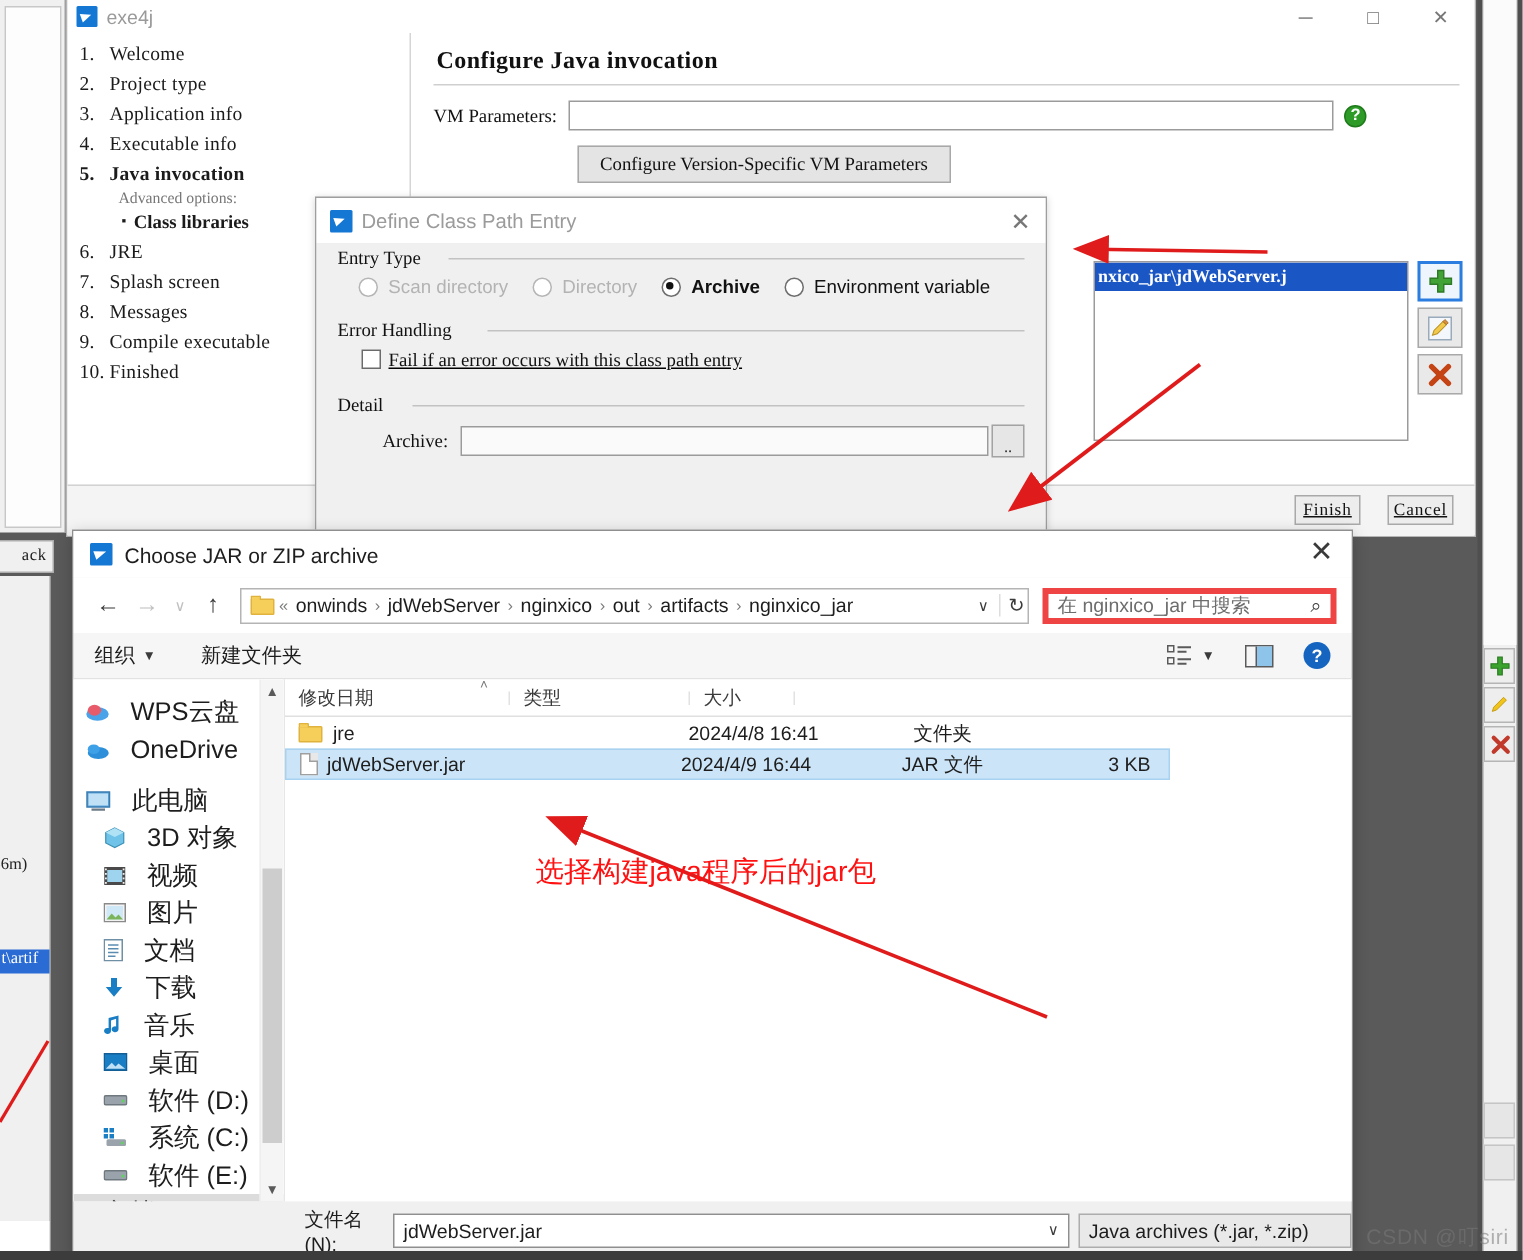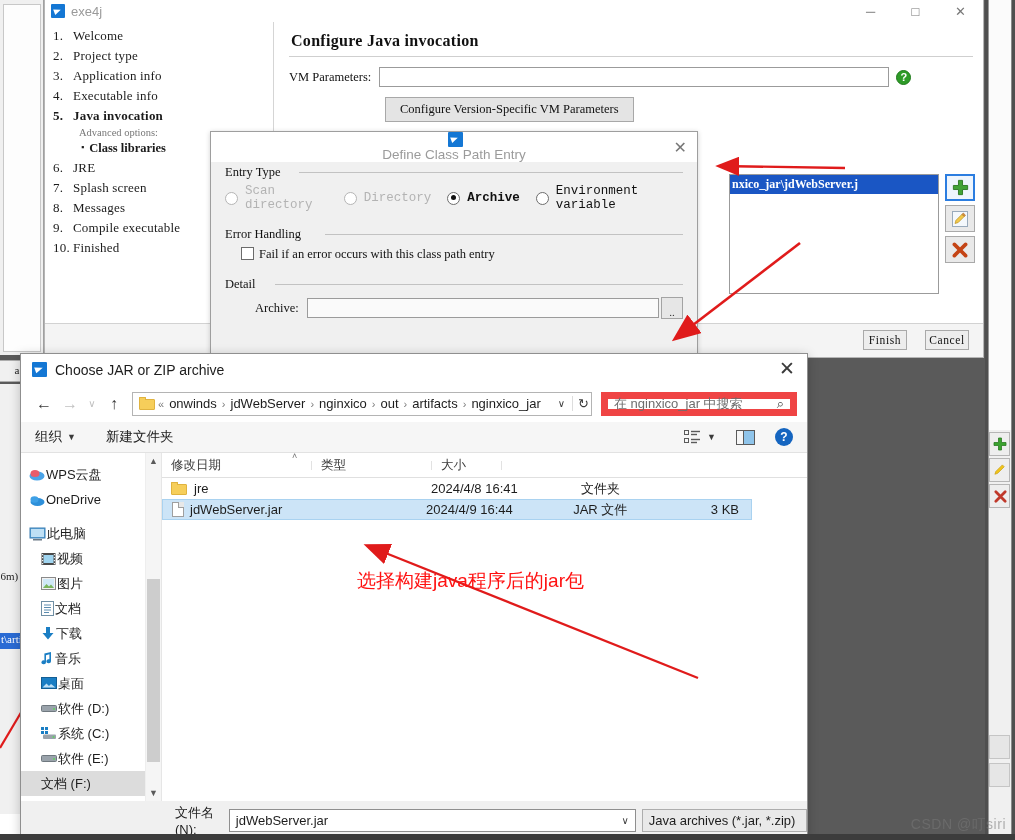--- a/index.html
+++ b/index.html
@@ -151,65 +151,65 @@
   .cp-btn {
     width: 30px; height: 27px; background: #e9e9e9; border: 1px solid #a9a9a9;
     margin-bottom: 4px; display: flex; align-items: center; justify-content: center;
   }
   .cp-btn.focus { border: 2px solid #2b7de0; background: #eef5fd; }
 
   .exe4j-footer { position: absolute; left: 0; right: 0; bottom: 0; height: 34px; background: #f4f4f4; border-top: 1px solid #d2d2d2; }
   .foot-btn {
     position: absolute; top: 6px; width: 44px; height: 20px; background: #ededed;
     border: 1px solid #a9a9a9; font-family: "Liberation Serif", serif; font-size: 11.5px;
-    color: #111; display: flex; align-items: center; justify-content: center; letter-spacing: .6px;
+    color: #111; display: flex; align-items: center; justify-content: center; letter-spacing: .6px; text-decoration: underline;
   }
   .foot-finish { right: 76px; }
   .foot-cancel { right: 14px; }
 
   
   .dlg-cp {
     position: absolute; left: 210px; top: 131px; width: 488px; height: 224px;
     background: #f0f0f0; border: 1px solid #9e9e9e;
     box-shadow: 0 1px 5px rgba(0,0,0,.18);
   }
-  .dlg-cp-title { height: 30px; background: #fff; display: flex; align-items: center; flex-direction: column; }
+  .dlg-cp-title { height: 30px; background: #fff; display: flex; align-items: center; }
   .dlg-cp-title .exe4j-icon { width: 15px; height: 15px; margin-left: 9px; }
   .dlg-cp-title-label { font-size: 13.5px; color: #9b9b9b; }
   .dlg-cp-close { position: absolute; right: 10px; top: 6px; font-size: 16px; color: #777; }
   .dlg-cp-body { position: absolute; left:0; top:30px; right:0; bottom:0; background: #f0f0f0; }
 
   .grp { position: relative; margin: 10px 14px 0 14px; }
   .grp-label {
     position: absolute; left: 0; top: -7px; background: #f0f0f0; padding-right: 7px;
     font-family: "Liberation Serif", serif; font-size: 12.5px; color: #111;
   }
   .grp-line { border-top: 1px solid #c2c2c2; height: 1px; margin-top: 6px; }
 
   .radio-row { display: flex; align-items: center; justify-content: center; padding-top: 11px; gap: 7px; }
   .radio { width: 13px; height: 13px; border: 1.6px solid #6d6d6d; border-radius: 50%; background: #fff; position: relative; flex:none; }
   .radio.dim { border-color: #b5b5b5; }
   .radio.on:after { content:""; position:absolute; left:2.5px; top:2.5px; width:5px; height:5px; background:#111; border-radius:50%; }
-  .radio-lbl { font-family: Liberation Mono, monospace; font-size: 12.5px; color: #111; margin-right: 9px; }
+  .radio-lbl { font-family: Liberation Sans, sans-serif; font-size: 12.5px; color: #111; margin-right: 9px; }
   .radio-lbl.dim { color: #b3b3b3; }
   .radio-lbl.sel { font-weight: bold; }
 
-  .eh-row { display: flex; padding: 12px 0 0 16px; }
+  .eh-row { display: flex; padding: 12px 0 0 16px; text-decoration: underline; }
   .detail-row { display: flex; align-items: center; padding: 12px 0 0 30px; }
   .detail-lbl { font-family: "Liberation Serif", serif; font-size: 12.5px; color: #111; }
   .detail-input { flex: 1; height: 20px; background: #fafafa; border: 1px solid #9b9b9b; margin-left: 8px; }
   .detail-browse {
     width: 22px; height: 22px; background: #e6e6e6; border: 1px solid #a3a3a3;
     margin-left: 2px; font-family: "Liberation Serif", serif; font-size: 11px;
     display:flex; align-items:flex-end; justify-content:center; color: #333;
   }
 
   
   .fdlg {
-    position: absolute; left: 20px; top: 353px; width: 788px; height: 487px;
+    position: absolute; left: 48px; top: 353px; width: 854px; height: 487px;
     background: #f0f0f0; border: 1px solid #8f8f8f;
     box-shadow: 0 2px 10px rgba(0,0,0,.22);
   }
   .fdlg-title { height: 31px; background: #fff; display: flex; align-items: center; position: relative; }
   .fdlg-icon { width: 15px; height: 15px; margin-left: 11px; margin-right: 8px; background: #1477d4; border-radius: 1px; position: relative; flex:none; }
   .fdlg-icon:after {
     content: ""; position: absolute; left: 3px; top: 4px; width: 0; height: 0;
     border-left: 8px solid #fff; border-top: 3.5px solid transparent; border-bottom: 3.5px solid transparent;
     transform: rotate(-20deg);
   }
@@ -225,42 +225,42 @@
     display: flex; align-items: center; padding: 0 2px 0 6px; margin: 0 5px;
   }
   .folder-ico { width: 16px; height: 13px; position: relative; flex: none; }
   .folder-ico i { position:absolute; left:0; top:2px; width:16px; height:11px; background:#f6ce5a; border:1px solid #e0b33f; border-radius:1px; }
   .folder-ico b { position:absolute; left:0; top:0px; width:7px; height:3px; background:#f6ce5a; border:1px solid #e0b33f; border-bottom:none; border-radius:1px 1px 0 0; }
   .crumb { font-size: 13px; color: #1d1d1d; padding: 0 2px; white-space: nowrap; }
   .crumb-sep { color: #7b7b7b; font-size: 11px; padding: 0 3px; }
   .crumb-chev { margin-left:auto; color:#3b3b3b; font-size: 10px; padding: 0 7px; }
   .crumb-refresh { color: #3b3b3b; font-size: 13px; padding-left: 5px; border-left: 1px solid #ddd; }
   .searchbox {
-    width: 196px; height: 24px; border: 7px solid #ef4444; background: #fff;
+    width: 196px; height: 24px; border: 4px solid #ef4444; background: #fff;
     display: flex; align-items: center; padding: 0 6px; margin-left: 4px;
   }
   .search-ph { flex: 1; font-size: 13px; color: #6d6d6d; }
   .search-ico { font-size: 13px; color: #3b3b3b; }
 
   .fdlg-toolbar { height: 31px; background: #f6f6f6; border-bottom: 1px solid #e2e2e2; display: flex; align-items: center; padding: 0 14px; }
   .tb-item { font-size: 13.5px; color: #1d1d1d; margin-right: 30px; display:flex; align-items:center; gap:5px; }
   .tb-caret { font-size: 9px; color: #3b3b3b; }
   .tb-right { margin-left: auto; display: flex; align-items: center; gap: 20px; }
   .view-ico { display:flex; align-items:center; gap:6px; }
   .pane-ico { width: 19px; height: 15px; border: 1.5px solid #5a5a5a; display:flex; }
   .pane-ico i { width: 7px; border-right: 1.5px solid #5a5a5a; }
   .pane-ico b { flex:1; background: #8fc4ea; }
   .help-blue {
     width: 18px; height: 18px; border-radius: 50%; background: #1565c0; color: #fff;
     font-size: 12px; font-weight: bold; display:flex; align-items:center; justify-content:center;
   }
 
   .fdlg-main { position: absolute; left:0; top: 99px; right:0; bottom: 38px; display: flex; background:#fff; }
   .fdlg-side { width: 140px; background: #fff; position: relative; overflow: hidden; padding-top: 9px; }
-  .side-item { display:flex; align-items:center; height: 25px; font-size: 13px; color: #1d1d1d; padding-left: 8px; gap: 1px; }
+  .side-item { display:flex; align-items:center; height: 25px; font-size: 17px; color: #1d1d1d; padding-left: 8px; gap: 14px; }
   .side-item.indent { padding-left: 20px; }
   .side-item.sel { background: #dcdcdc; }
   .side-gap { height: 9px; }
   .side-sb { position: absolute; right: 0; top: 0; bottom: 0; width: 16px; background: #f5f5f5; border-left: 1px solid #eee; }
   .sb-arrow { height: 16px; display:flex; align-items:center; justify-content:center; font-size: 9px; color: #5a5a5a; }
   .sb-thumb { position: absolute; left: 1px; right: 1px; top: 126px; height: 183px; background: #cdcdcd; }
   .side-divider { width: 1px; background: #e6e6e6; }
 
   .fdlg-list { flex: 1; position: relative; background: #fff; }
   .lst-head { display: flex; height: 25px; align-items: center; border-bottom: 1px solid #e0e0e0; position: relative; }
@@ -575,20 +575,27 @@
         <div class="side-gap"></div>
         <div class="side-item">
           <svg width="17" height="14" viewBox="0 0 17 14">
             <rect x="1" y="1" width="15" height="10" fill="#5fa8de" stroke="#3a7cb0"></rect>
             <rect x="2" y="2" width="13" height="8" fill="#bfe0f5"></rect>
             <rect x="4" y="12" width="9" height="1.5" fill="#6d7b87"></rect>
           </svg>
           <span>此电脑</span>
         </div>
         <div class="side-item indent">
+          <svg width="15" height="15" viewBox="0 0 15 15">
+            <path d="M7.5 1l6 3v7l-6 3-6-3V4z" fill="#6fc3e8" stroke="#3d8fb5" stroke-width=".8"></path>
+            <path d="M7.5 1l6 3-6 3-6-3z" fill="#b0e2f5"></path>
+          </svg>
+          <span>3D 对象</span>
+        </div>
+        <div class="side-item indent">
           <svg width="15" height="14" viewBox="0 0 15 14">
             <rect x="0.5" y="1" width="14" height="12" fill="#4a4a4a"></rect>
             <rect x="2.5" y="3" width="10" height="8" fill="#9fd4ef"></rect>
             <g fill="#eee">
                 <rect x="1" y="2" width="1.2" height="1.2"></rect>
                 <rect x="1" y="5" width="1.2" height="1.2"></rect>
                 <rect x="1" y="8" width="1.2" height="1.2"></rect>
                 <rect x="1" y="11" width="1.2" height="1.2"></rect>
                 <rect x="12.8" y="2" width="1.2" height="1.2"></rect>
                 <rect x="12.8" y="5" width="1.2" height="1.2"></rect>

